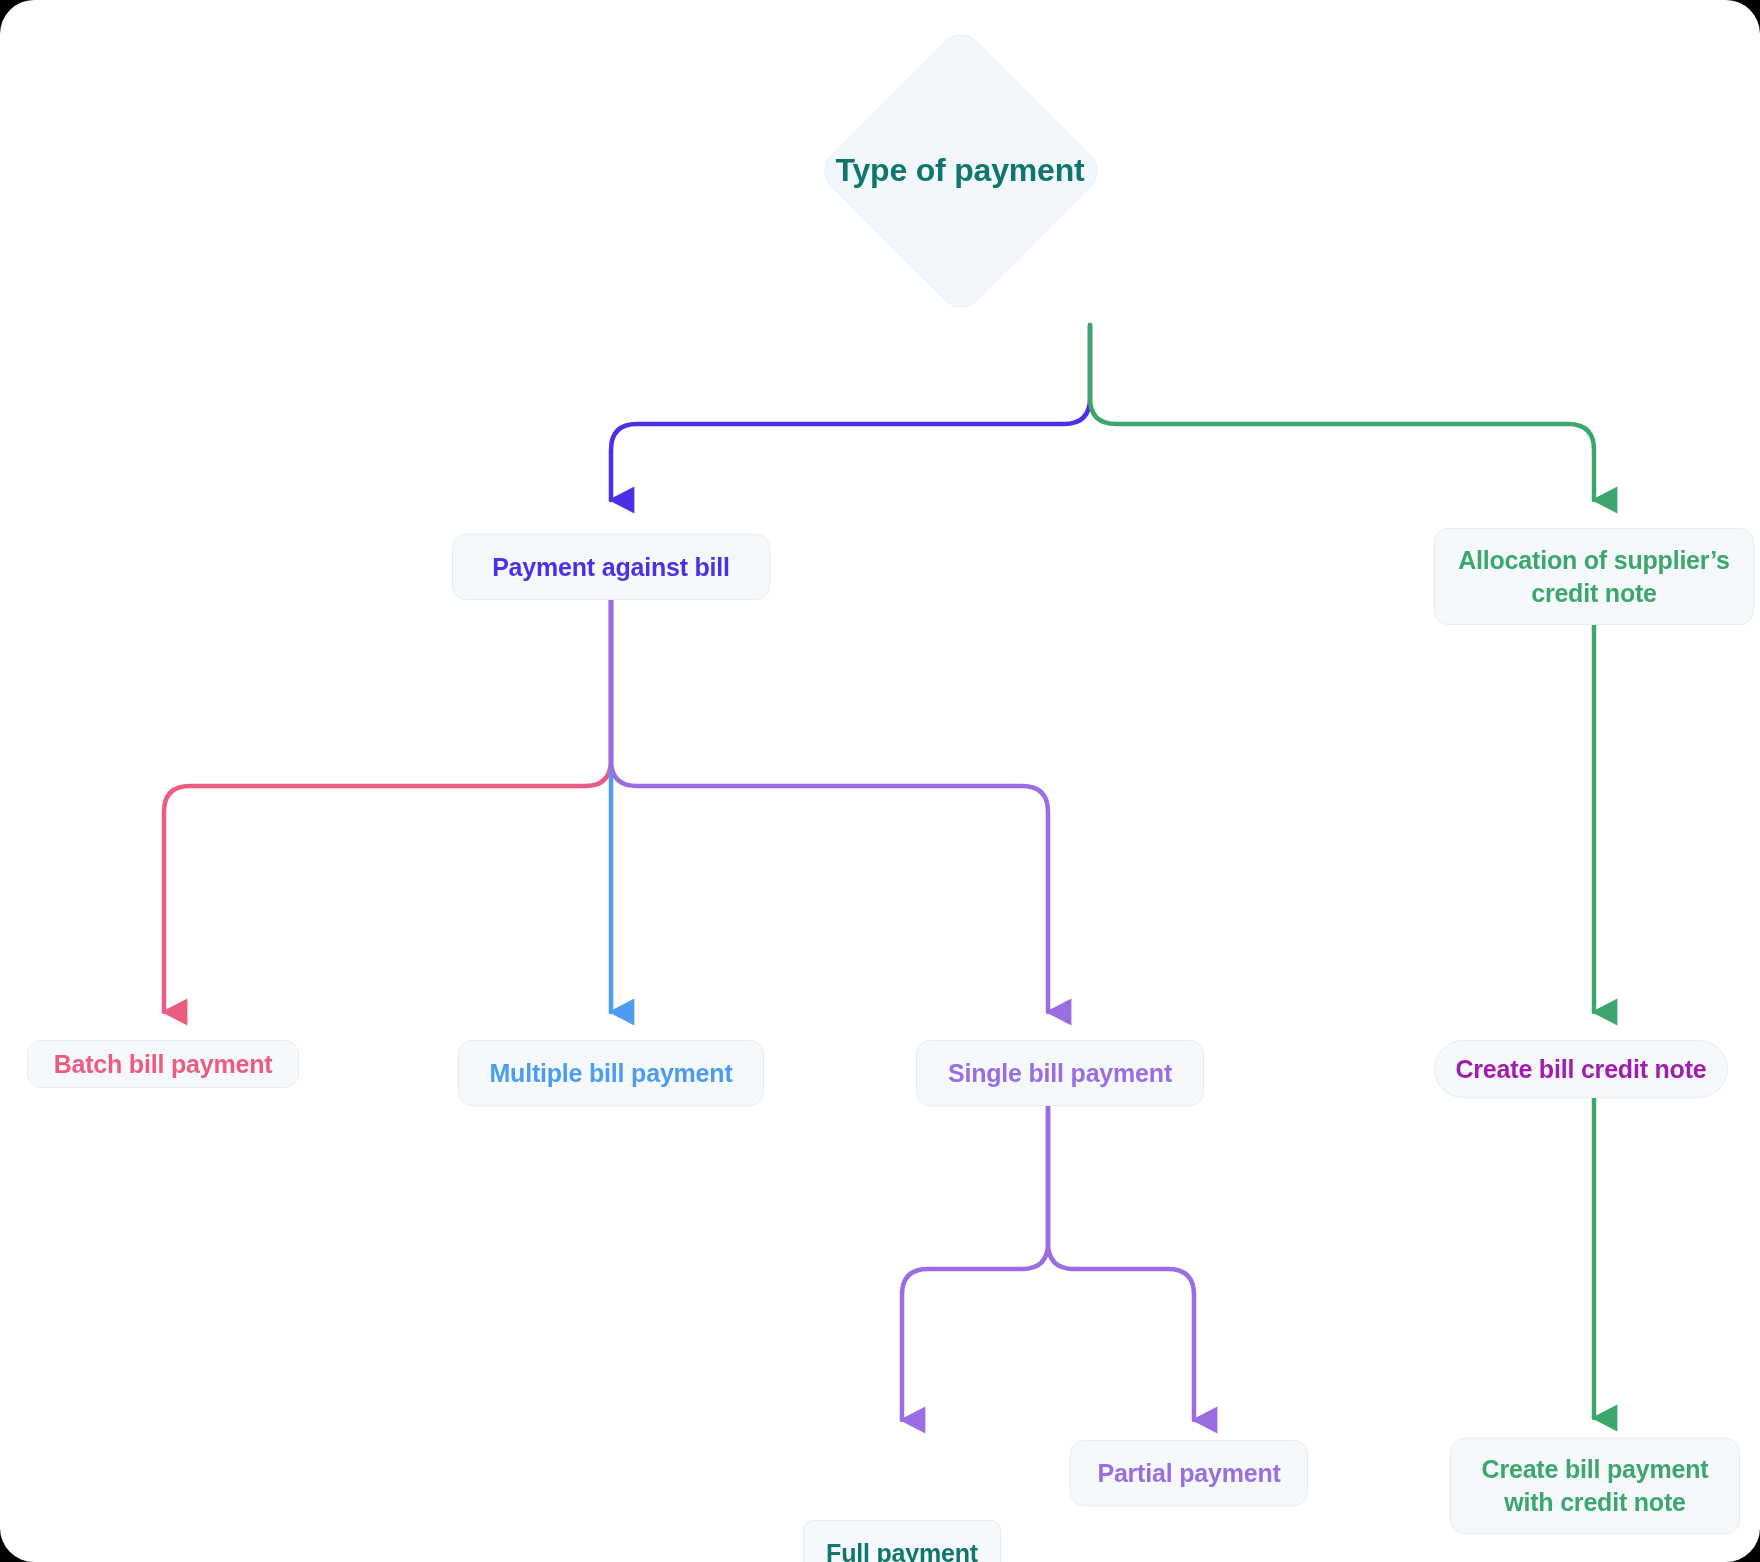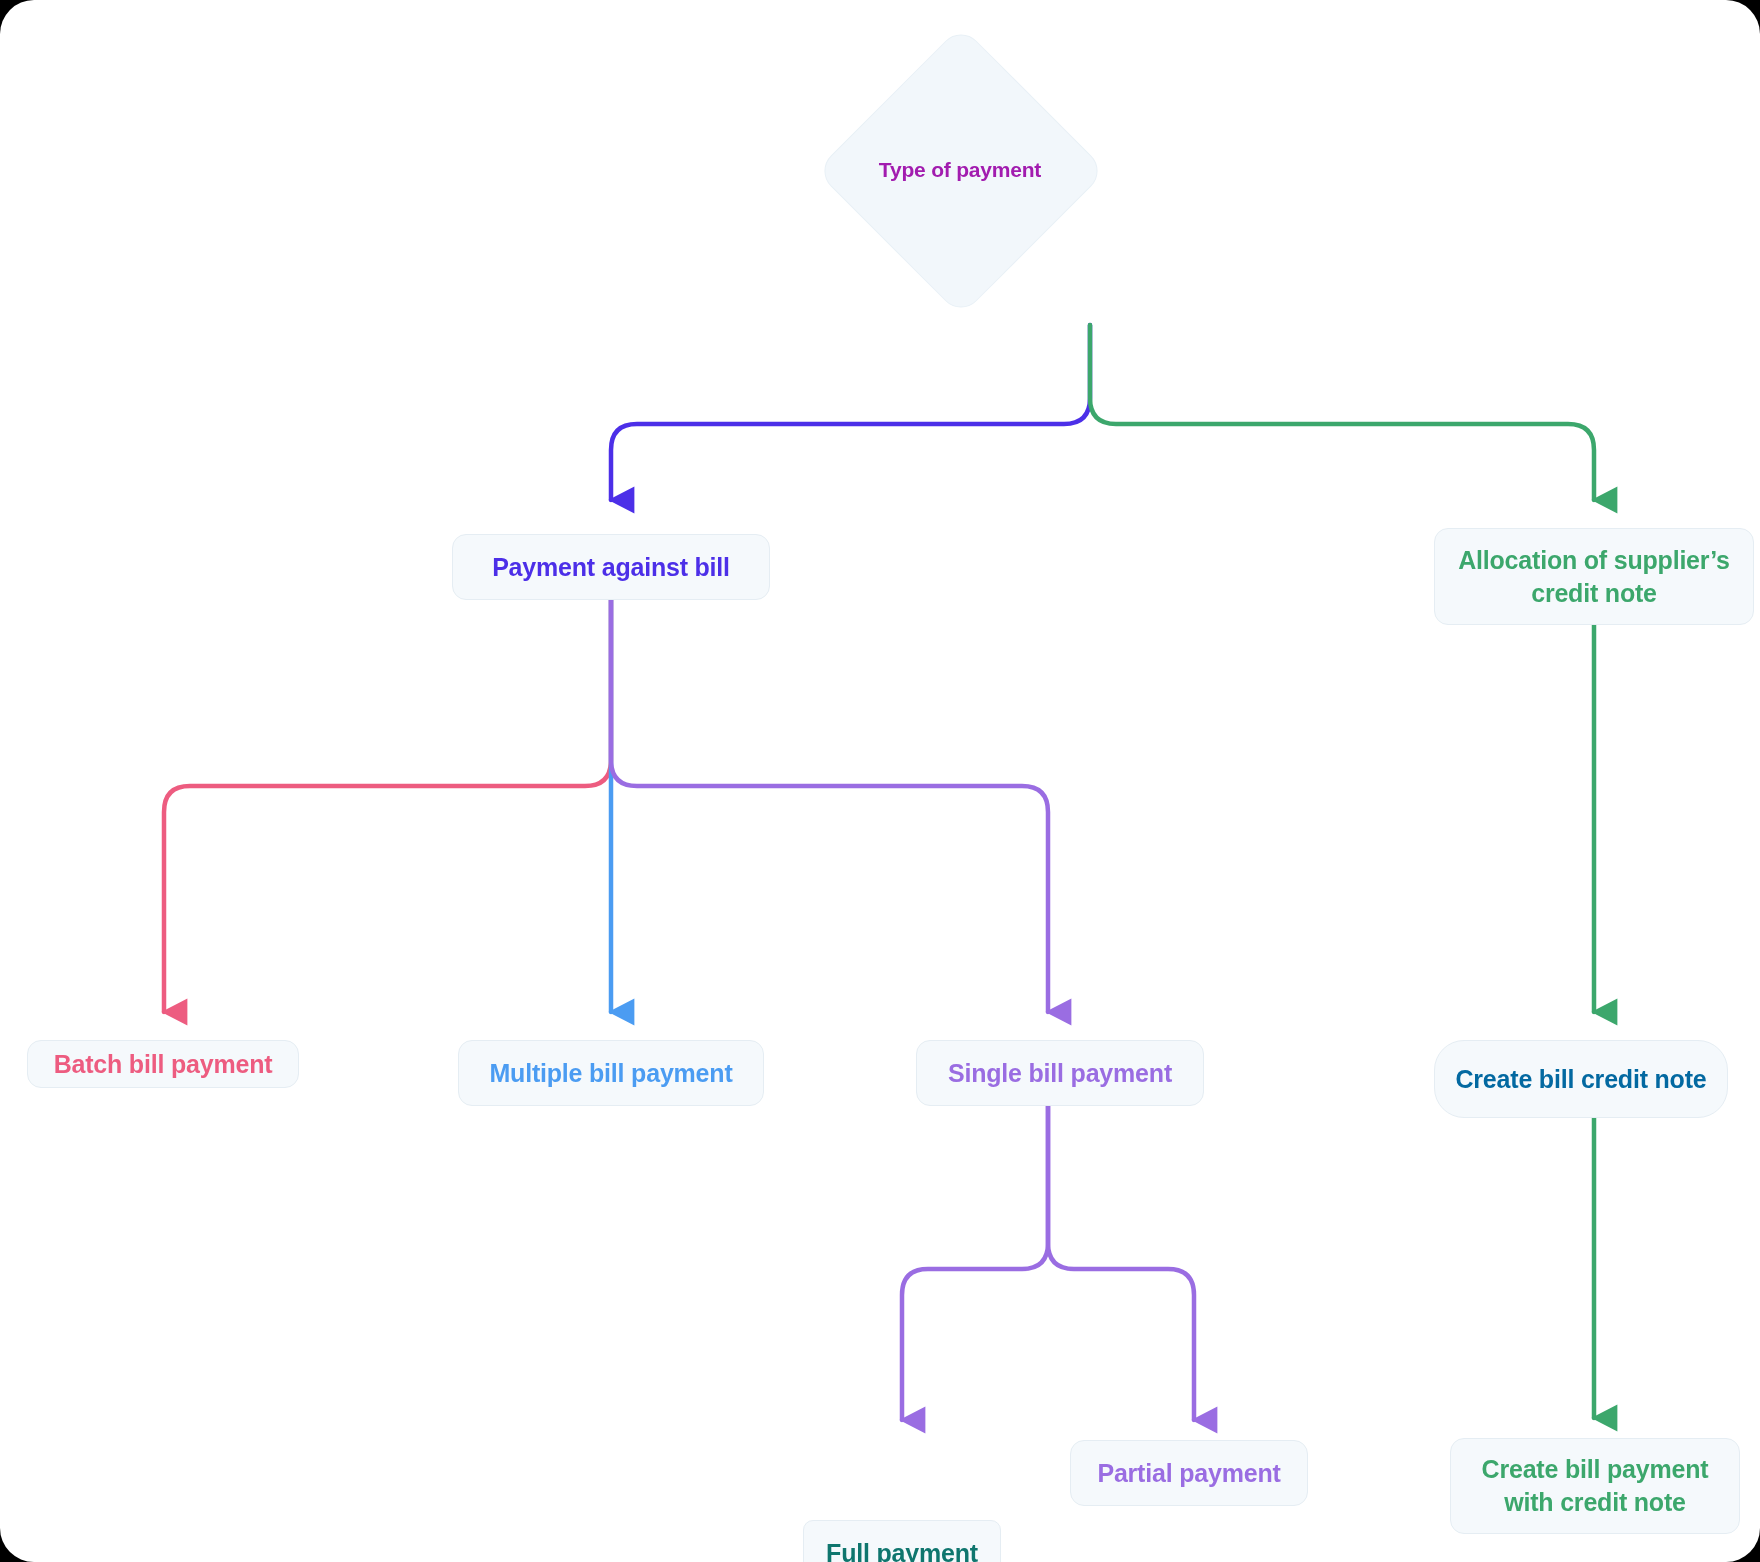--- a/index.html
+++ b/index.html
@@ -65,22 +65,22 @@
   }
   .diamond-label {
     position: absolute;
     left: 0; top: 0;
     width: 290px;
     height: 290px;
     display: flex;
     align-items: center;
     justify-content: center;
     font-weight: bold;
-    font-size: 21px;
-    color: #a21caf;
+    font-size: 32px;
+    color: #0f766e;
     letter-spacing: -0.2px;
   }
 </style>
 </head>
 <body>
 
 <div id="canvas">
 
   <svg id="edges" viewBox="0 0 1760 1562" xmlns="http://www.w3.org/2000/svg">
     <defs>
@@ -138,21 +138,21 @@
   </div>
 
   <div class="node" style="left:458px; top:1040px; width:306px; height:66px; color:#4B9CF2;">
     <span>Multiple bill payment</span>
   </div>
 
   <div class="node" style="left:916px; top:1040px; width:288px; height:66px; color:#9A6DE2;">
     <span>Single bill payment</span>
   </div>
 
-  <div class="node" style="left:1434px; top:1040px; width:294px; height:78px; color:#0369a1;border-radius:30px;">
+  <div class="node" style="left:1434px; top:1040px; width:294px; height:58px; color:#a21caf;border-radius:30px;">
     <span>Create bill credit note</span>
   </div>
 
   <div class="node" style="left:803px; top:1520px; width:198px; height:66px; color:#0f766e;border-radius:10px;">
     <span>Full payment</span>
   </div>
 
   <div class="node" style="left:1070px; top:1440px; width:238px; height:66px; color:#9A6DE2;">
     <span>Partial payment</span>
   </div>

